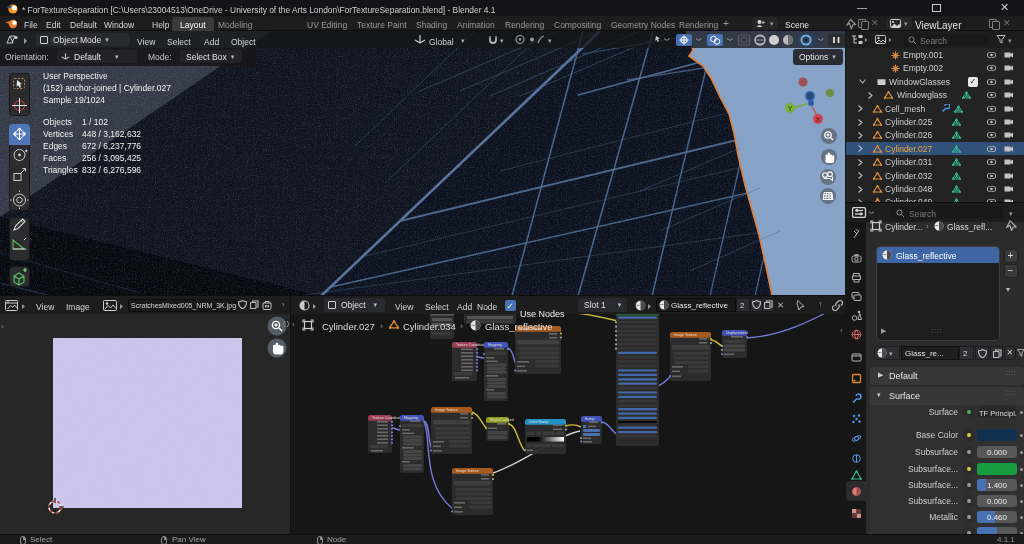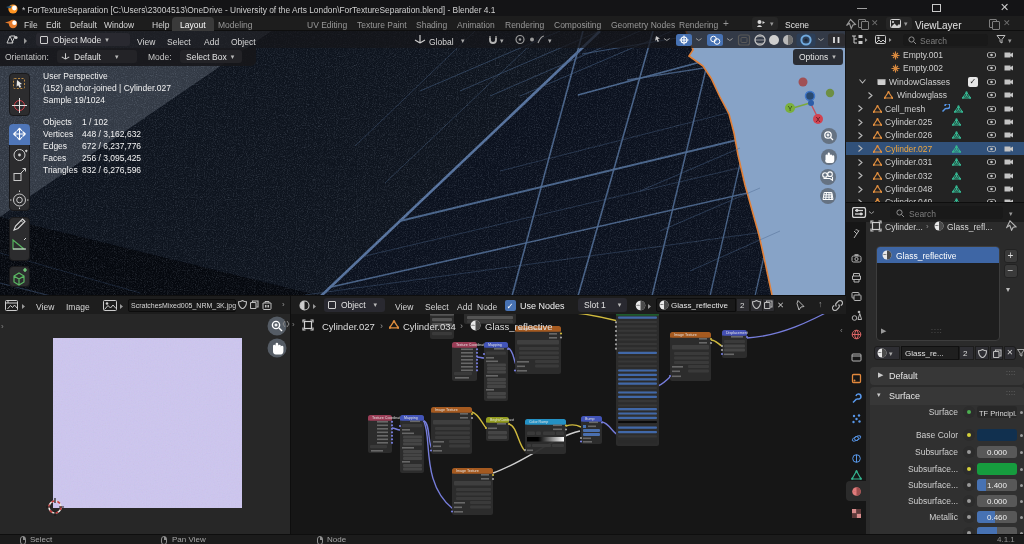--- a/index.html
+++ b/index.html
@@ -1095,21 +1095,21 @@
         <path d="M5.5,1 a4.5,4.5 0 0 0 0,9" fill="#ccc"></path>
         <path d="M14,4 l3,2.5 -3,2.5" fill="#999"></path>
       </svg>
 <div class="chip" style="left:33px;top:2px;width:61px;height:13.5px;padding-left:4px;font-size:8.5px"><span style="display:inline-block;width:8px;height:8px;border:1px solid #cfcfcf;border-radius:1px;margin-right:5px"></span>Object<span class="dd" style="margin-left:8px">▾</span></div>
 <div class="t" style="left:104px;top:5.5px;font-size:8.5px">View</div>
 <div class="t" style="left:134px;top:5.5px;font-size:8.5px">Select</div>
 <div class="t" style="left:166px;top:5.5px;font-size:8.5px">Add</div>
 <div class="t" style="left:186px;top:5.5px;font-size:8.5px">Node</div>
 <div class="abs" style="left:214px;top:3.5px;width:11px;height:11px;background:#4772b3;border-radius:2px"></div>
 <div class="t" style="left:215.5px;top:4.5px;font-size:8.5px;color:#fff">✓</div>
-<div class="t" style="left:229px;top:5px;font-size:9px;color:#f0f0f0">Use Nodes</div>
+<div class="t" style="left:229px;top:13px;font-size:9px;color:#f0f0f0">Use Nodes</div>
 <div class="chip" style="left:287px;top:2px;width:49px;height:13.5px;padding-left:6px;font-size:8.5px">Slot 1<span class="dd" style="margin-left:12px">▾</span></div>
 <svg style="left:344px;top:3.5px" width="20" height="11" viewBox="0 0 20 11">
         <circle cx="5.5" cy="5.5" r="4.8" fill="#e8e8e8"></circle>
         <path d="M5.5,0.7 a4.8,4.8 0 0 1 0,9.6 Z" fill="#4a4a4a"></path>
         <path d="M5.5,5.5 a4.8,4.8 0 0 0 -4.8,0 Z" fill="#4a4a4a"></path>
         <path d="M13,4 l3,2.5 -3,2.5" fill="#999"></path>
       </svg>
 <div class="abs" style="left:365px;top:2px;width:80px;height:13.5px;background:#191919;border:1px solid #0c0c0c;border-radius:2px 0 0 2px"></div>
 <svg style="left:368px;top:4px" width="10" height="10" viewBox="0 0 10 10">
         <use href="#ballico"></use>

